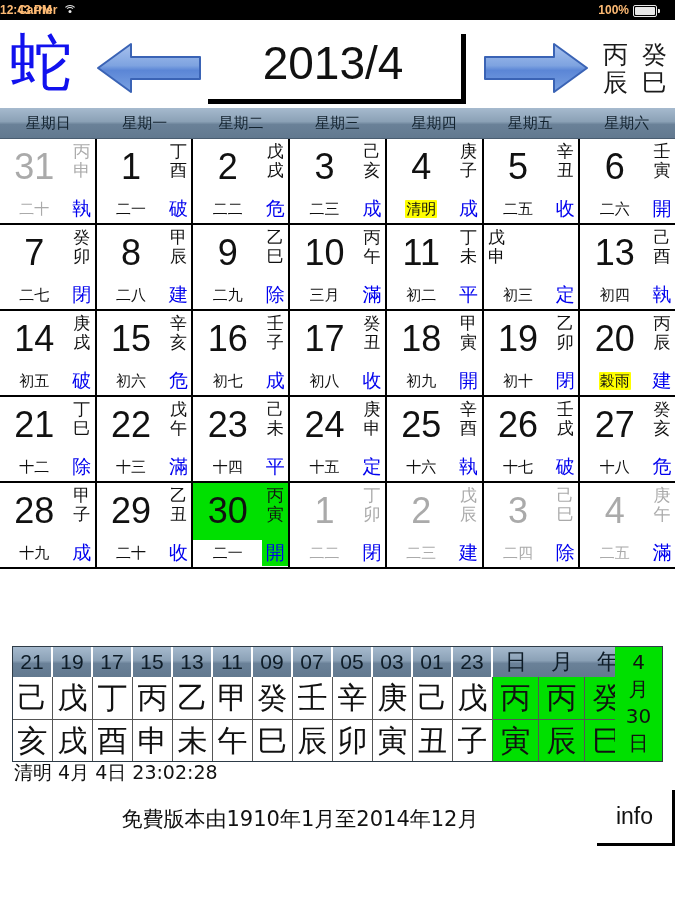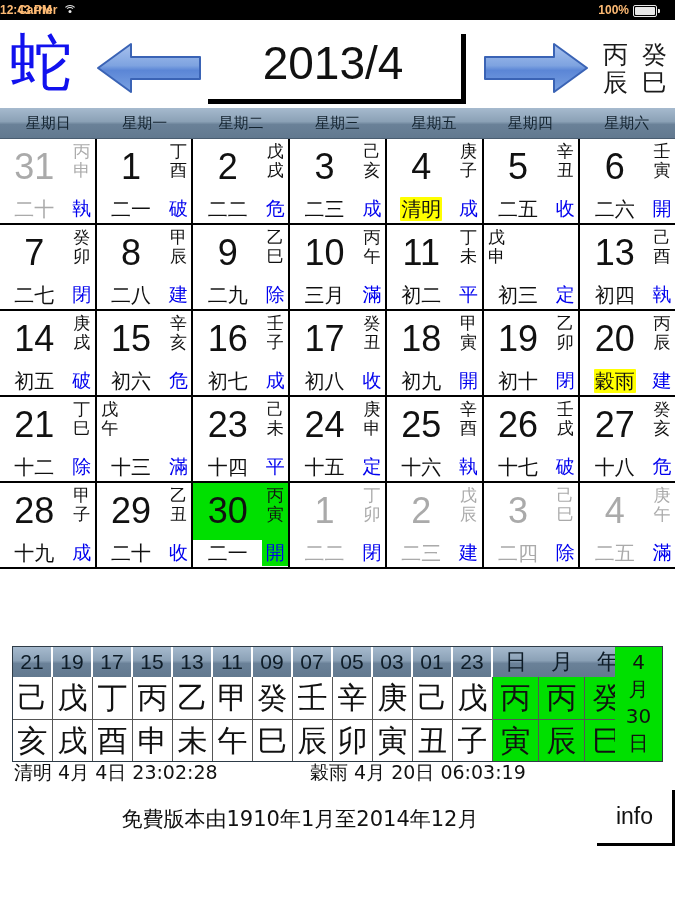--- a/index.html
+++ b/index.html
@@ -53,21 +53,21 @@
   .row{display:flex;height:84px;border-bottom:2px solid #000;}
   .cell{flex:1;position:relative;border-right:2px solid #000;box-sizing:border-box;overflow:hidden;}
   .cell:last-child{border-right:0;}
   .c-top{height:57px;display:flex;align-items:flex-start;}
   .c-num{flex:1;text-align:center;font-size:36px;line-height:55px;color:#111;
          font-family:"Liberation Sans",sans-serif;}
   .c-gz{width:26px;display:flex;flex-direction:column;align-items:center;
         font-size:17px;line-height:1.1;color:#111;padding-top:3px;
         font-family:"DejaVu Sans",sans-serif;}
   .c-bot{position:absolute;left:0;right:0;bottom:1px;height:26px;display:flex;align-items:center;}
-  .c-lunar{flex:1;text-align:center;font-size:20px;color:#111;
+  .c-lunar{flex:1;text-align:center;font-size:15px;color:#111;
            font-family:"DejaVu Sans",sans-serif;}
   .c-12{width:26px;text-align:center;font-size:19px;color:#0000ee;
         font-family:"DejaVu Sans",sans-serif;}
   .dim .c-num,.dim .c-gz,.dim .c-lunar{color:#aaa;}
   .dim .c-12{color:#0000ee;}
   .hl-term{background:#ffff00;border-radius:1px;padding:0 1px;}
   .hl-green .c-top{background:#00e000;}
   .hl-green .c-12{background:#00e000;}
 
   
@@ -172,22 +172,22 @@
       <span>巳</span>
     </div>
   </div>
 </div>
 
 <div class="weekbar" id="weekbar">
     <div>星期日</div>
     <div>星期一</div>
     <div>星期二</div>
     <div>星期三</div>
+    <div>星期四</div>
     <div>星期五</div>
-    <div>星期四</div>
     <div>星期六</div>
   </div>
 
 <div class="cal" id="calendar">
     <div class="row">
       <div class="cell dim">
         <div class="c-top">
           <div class="c-num">31</div>
           <div class="c-gz">
             <span>丙</span>
@@ -472,20 +472,21 @@
             <span>巳</span>
           </div>
         </div>
         <div class="c-bot">
           <div class="c-lunar"><span>十二</span></div>
           <div class="c-12">除</div>
         </div>
       </div>
       <div class="cell">
         <div class="c-top">
+          <div class="c-num">22</div>
           <div class="c-gz">
             <span>戊</span>
             <span>午</span>
           </div>
         </div>
         <div class="c-bot">
           <div class="c-lunar"><span>十三</span></div>
           <div class="c-12">滿</div>
         </div>
       </div>
@@ -706,16 +707,15 @@
   <div class="p-date" id="panel-date">
       <span>4</span>
       <span>月</span>
       <span>30</span>
       <span>日</span>
     </div>
 </div>
 
 <div class="terms">
   <div class="term t1">清明 4月 4日  23:02:28</div>
-  <div class="term t2">穀雨 4月 20日  06:03:19</div>
 </div>
 <div class="freeline">免費版本由1910年1月至2014年12月</div>
 <div class="infobtn">info</div>
 
 </body></html>

